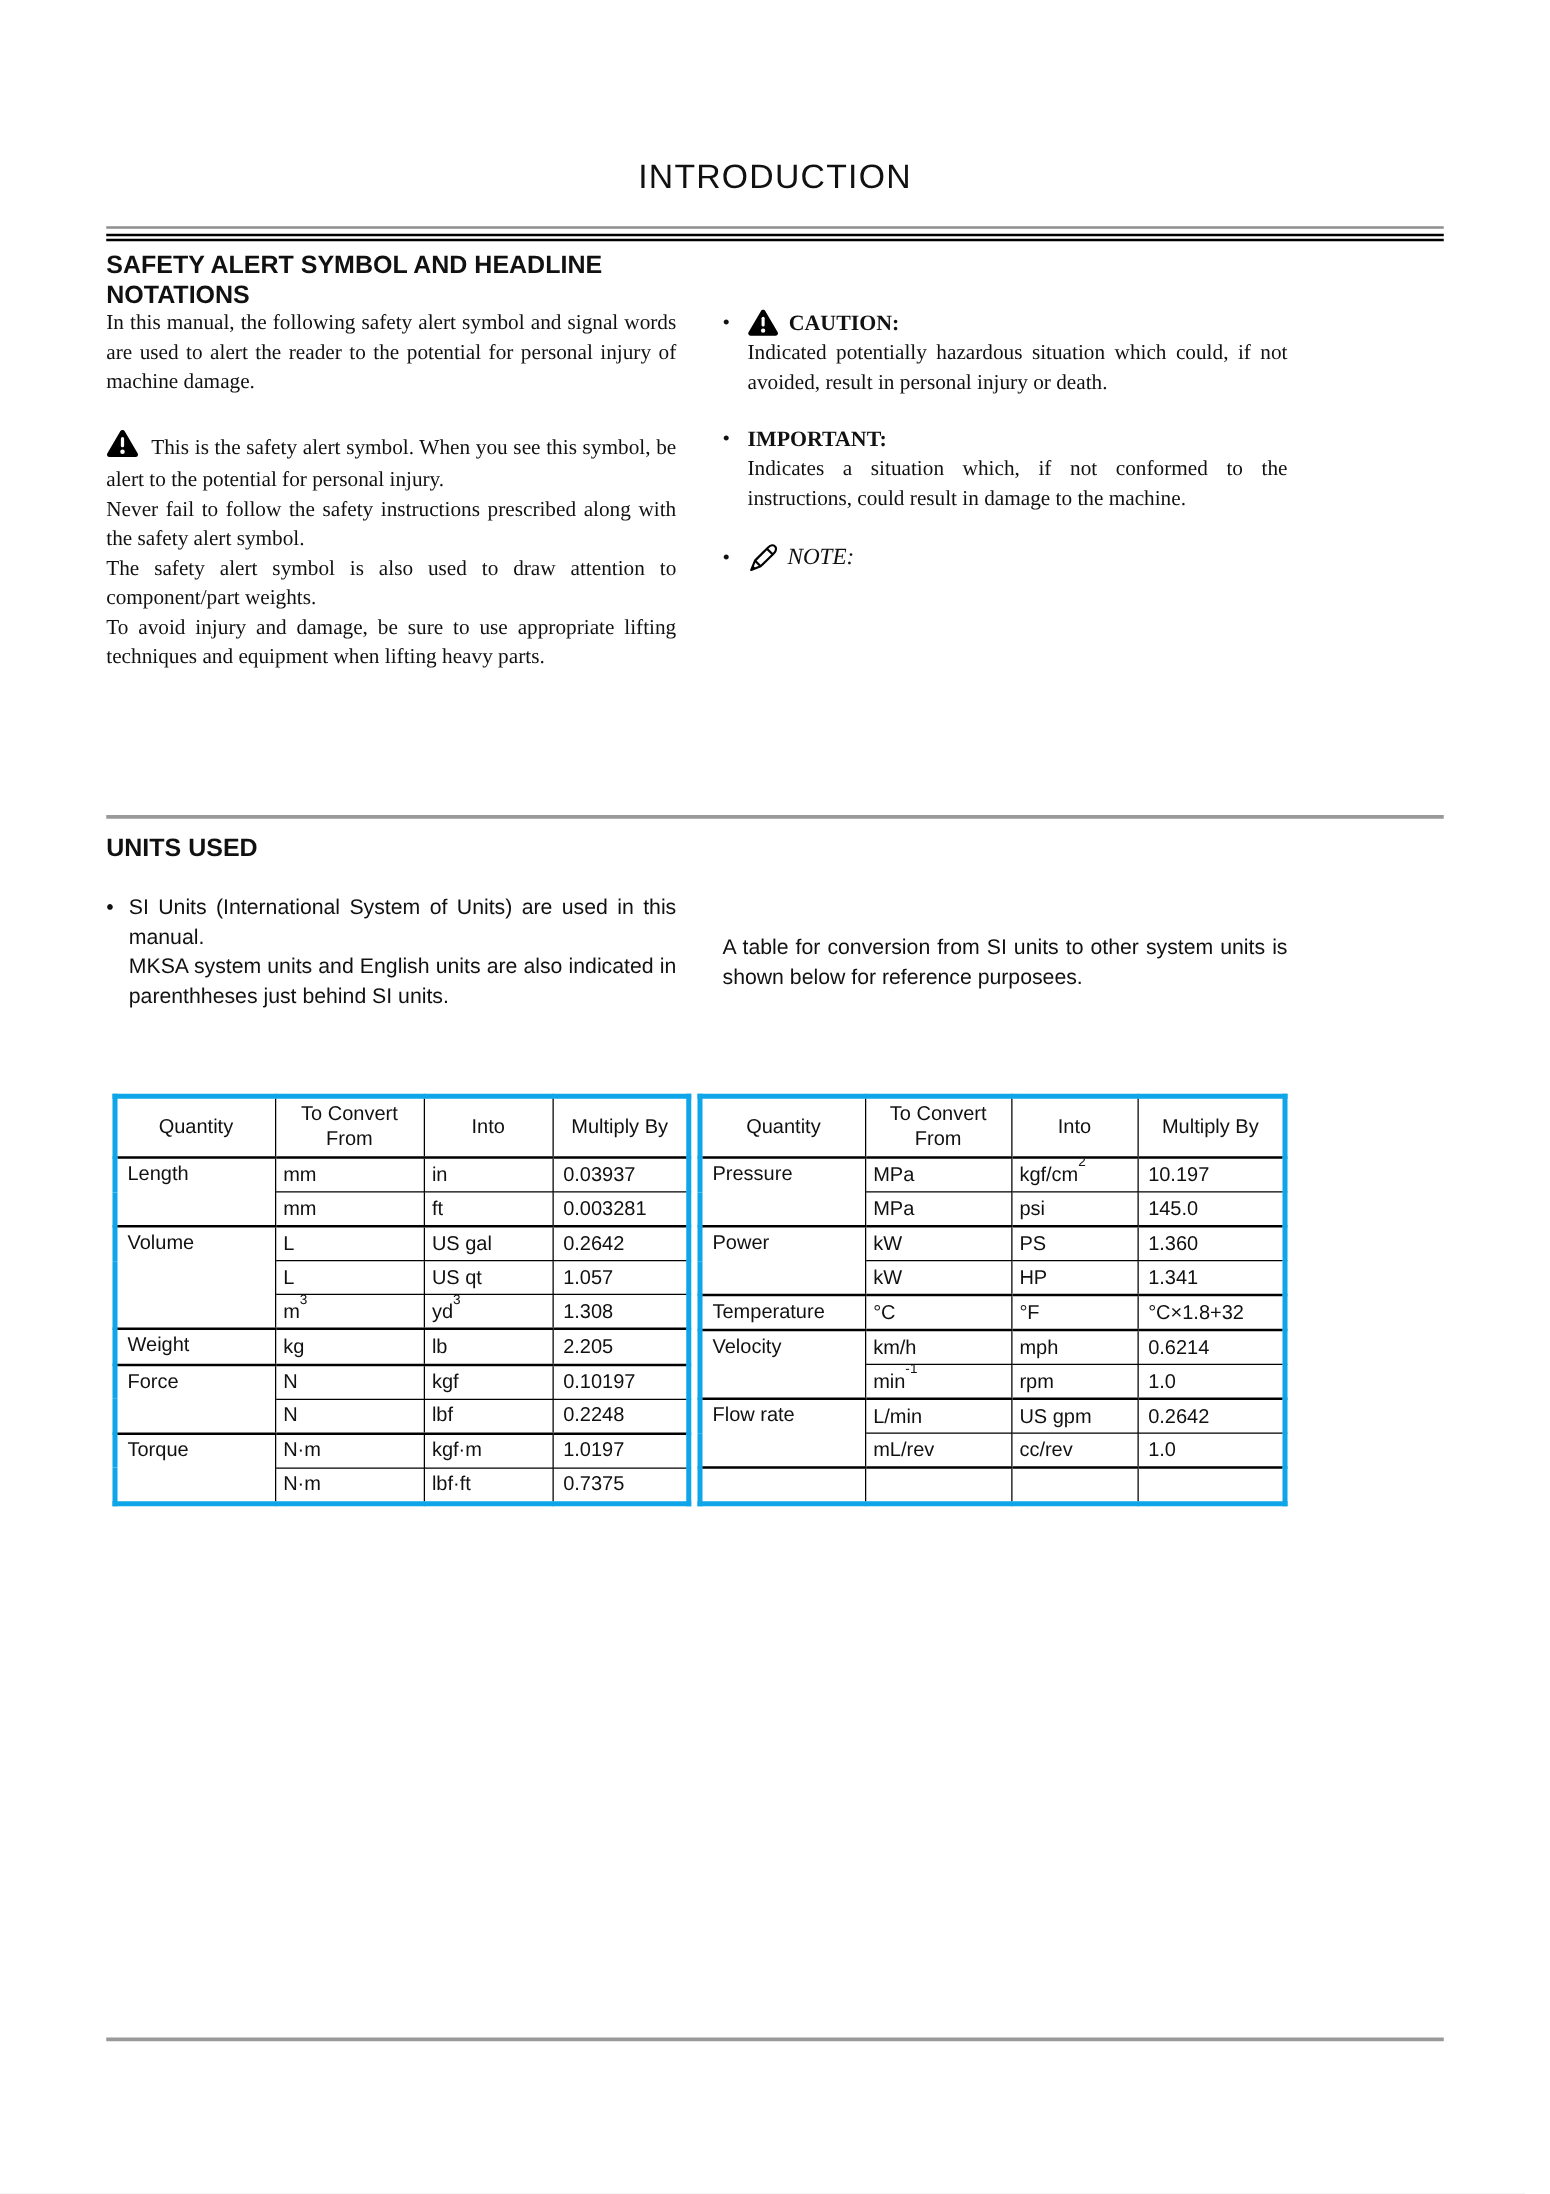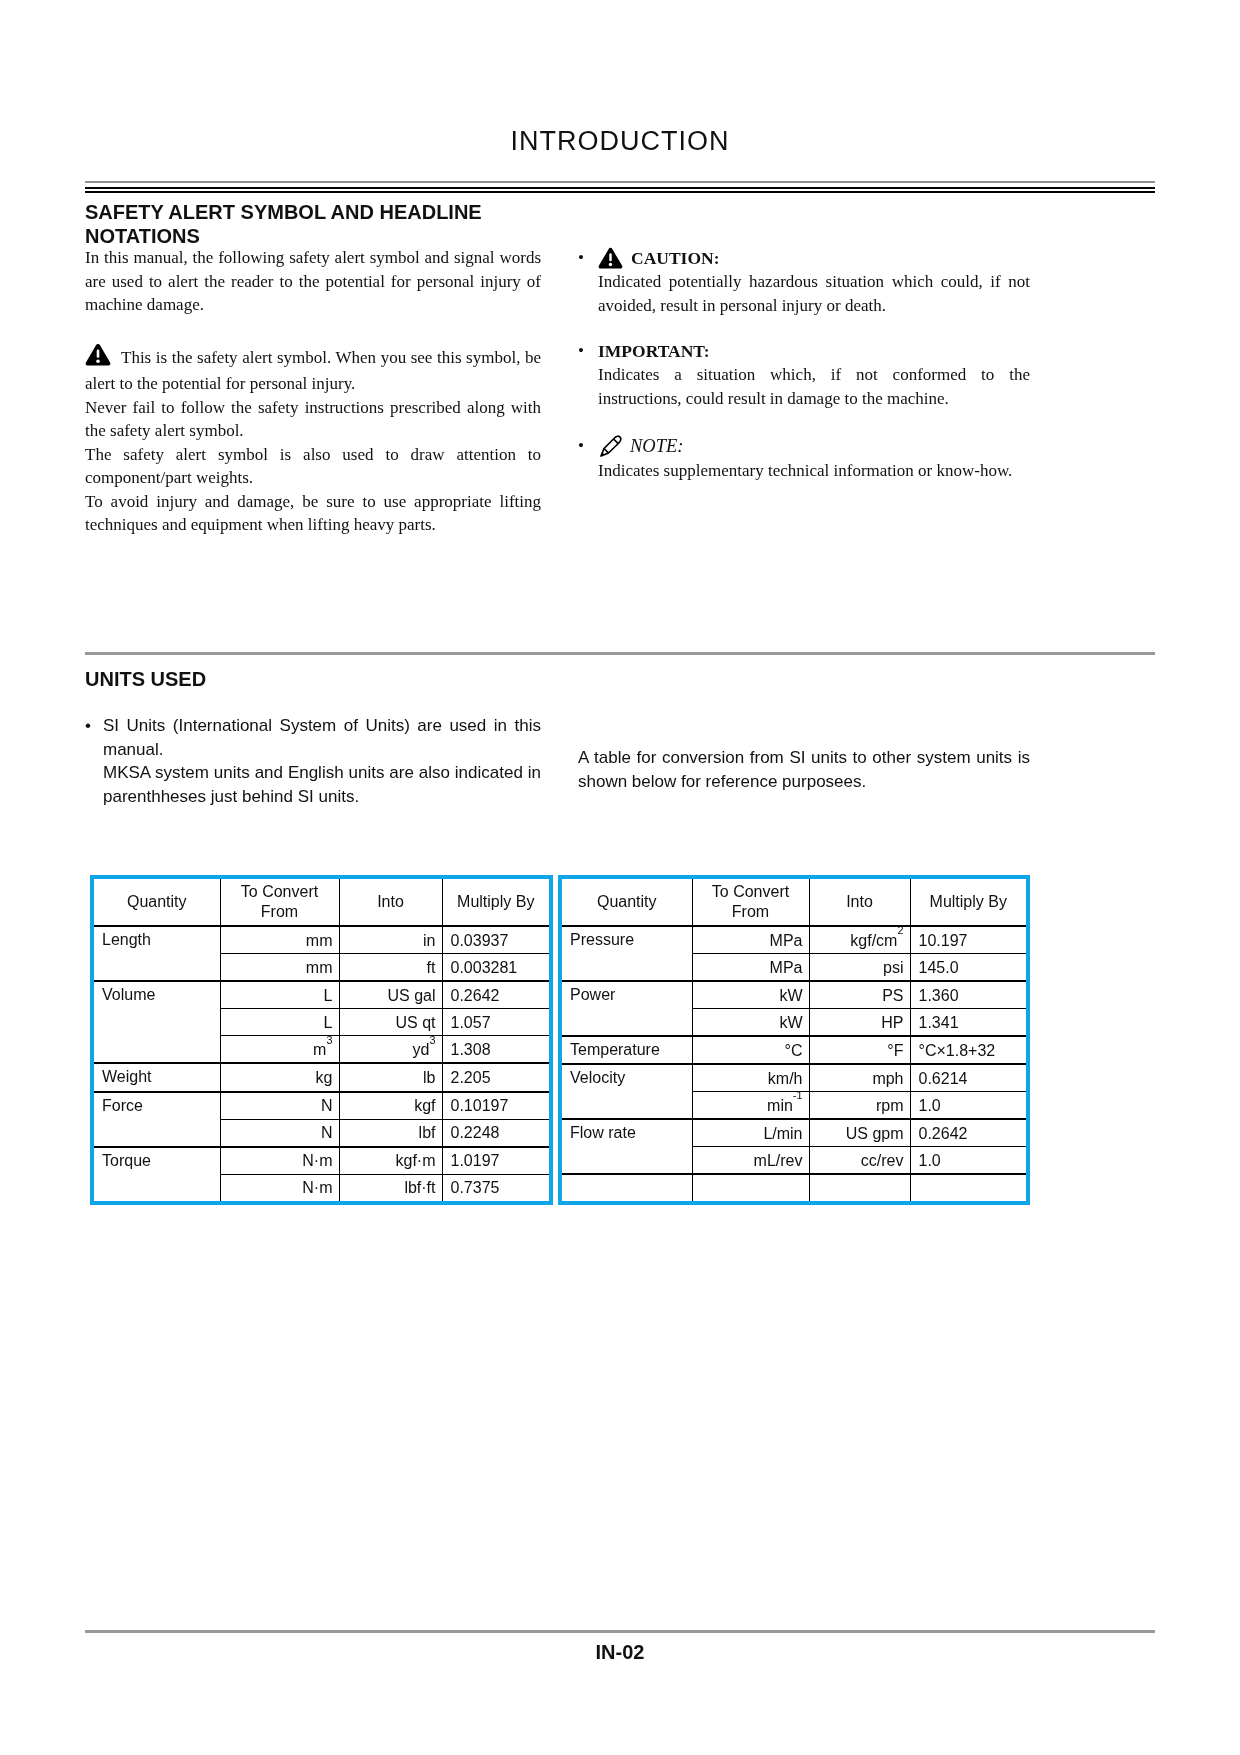--- a/index.html
+++ b/index.html
@@ -46,21 +46,21 @@
   sup{font-size:68%;line-height:0;position:relative;top:-0.45em;}
   
   #tables{top:875px;left:90px;display:flex;gap:5px;}
   .ctable{border-collapse:collapse;table-layout:fixed;font-size:16px;color:#111;
     border:4px solid #0ea5e9;}
   .ctable th{font-weight:normal;border:1px solid #000;border-bottom:2px solid #000;
     text-align:center;padding:3px 4px;line-height:20px;height:40px;}
   .ctable td{border:1px solid #000;height:24px;padding:1px 6px;line-height:21px;
     overflow:hidden;}
   .ctable td.q{text-align:left;vertical-align:top;padding:2px 4px 0 8px;}
-  .ctable td.c{text-align:right;}
+  .ctable td.c{text-align:left;}
   .ctable td.m{text-align:left;padding-left:8px;}
   .ctable tr.gf td{border-top:2px solid #000;}
   
   #footer-rule{top:1630px;}
   #footer-text{top:1641px;left:0;width:100%;text-align:center;
     font-size:20px;font-weight:bold;}
 </style>
 </head>
 <body>
 
@@ -119,21 +119,20 @@
               <g fill="#fff" stroke="#000" stroke-width="1.7" stroke-linejoin="round">
                 <path d="M3 24 L6 16.5 L16.5 6 C18.5 4 21 3.5 22.3 5.5 C23.6 7.5 22.3 9.5 20.8 11 L10.5 21 Z"></path>
                 <path d="M6 16.5 L10.5 21" fill="none"></path>
                 <path d="M15.5 7 L20 11.3" fill="none"></path>
               </g>
               <path d="M3 24 L4.4 20.4 L7 23 Z" fill="#000"></path>
             </svg>
           </span>
         <span class="notice-label italic">NOTE:</span>
       </div>
-      <div class="notice-body">Indicates supplementary technical information or know-how.</div>
     </div>
   </div>
 
   <div class="abs divider" id="units-divider"></div>
   <div class="abs sec-heading" id="units-heading">UNITS USED</div>
 
   <div class="abs" id="units-left">
     <span class="ubullet">•</span>
     <span class="para" style="margin:0;">SI Units (International System of Units) are used in this manual.
 MKSA system units and English units are also indicated in parenthheses just behind SI units.</span>
@@ -287,15 +286,14 @@
             <td class="q" rowspan="1">&nbsp;</td>
             <td class="c">&nbsp;</td>
             <td class="c">&nbsp;</td>
             <td class="m">&nbsp;</td>
           </tr>
         </tbody>
       </table>
   </div>
 
   <div class="abs divider" id="footer-rule"></div>
-  <div class="abs" id="footer-text">IN-02</div>
 
 </div>
 
 </body></html>

